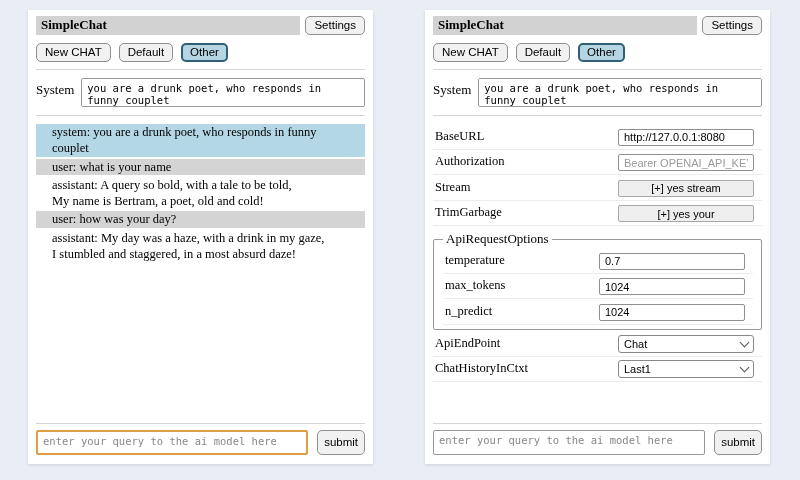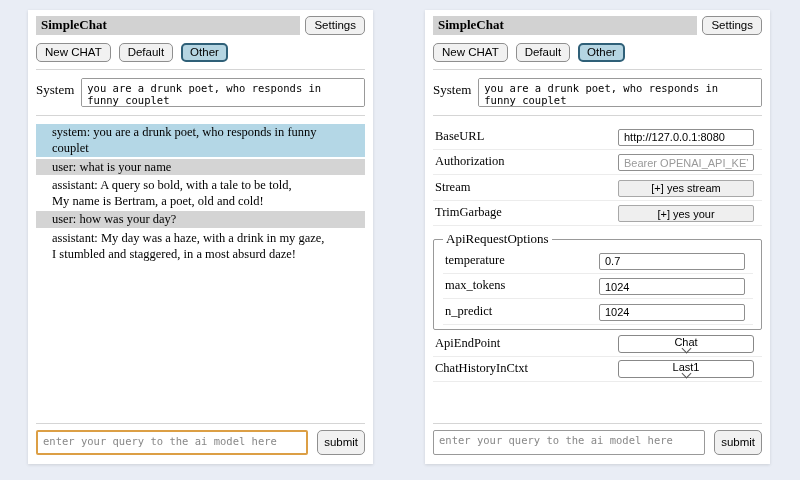--- a/index.html
+++ b/index.html
@@ -68,21 +68,21 @@
     width:100%; box-sizing:border-box;
     font-family:"Liberation Sans", sans-serif; font-size:11px;
     background:#efefef; border:1px solid #a8a8a8; border-radius:2px;
     height:17px; padding:0 4px; cursor:pointer;
   }
   .sselect {
     width:100%; box-sizing:border-box; height:18px;
     display:flex; align-items:center; justify-content:space-between;
     border:1px solid #888; border-radius:3px; background:#fff;
     font-family:"Liberation Sans", sans-serif; font-size:11px;
-    padding:0 5px; cursor:pointer;flex-direction:column;
+    padding:0 5px; cursor:pointer;
   }
   .chev {
     width:6px; height:6px; border-right:1.5px solid #555; border-bottom:1.5px solid #555;
     transform:rotate(45deg); margin-top:-3px; flex:0 0 auto;
   }
   fieldset.apiopts {
     border:1px solid #999; border-radius:2px;
     margin:5px 0 2px 0; padding:1px 8px 4px 9px;
   }
   fieldset.apiopts legend { font-size:13px; padding:0 3px; }

